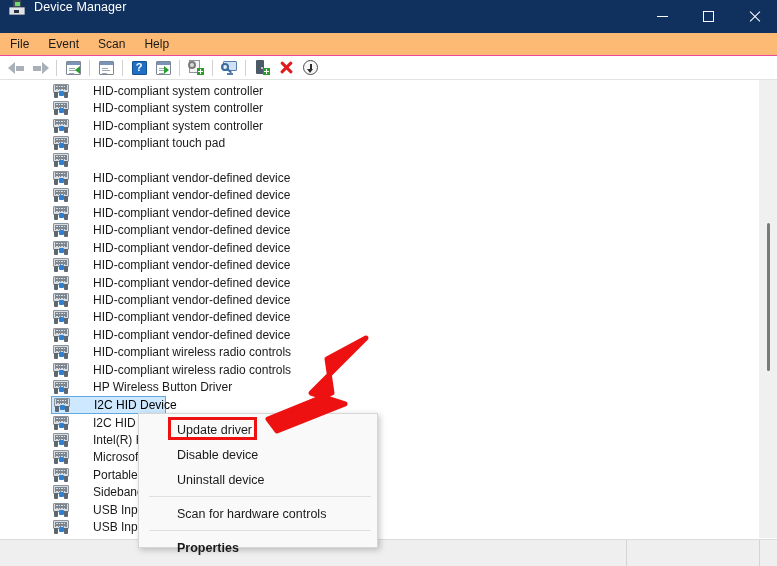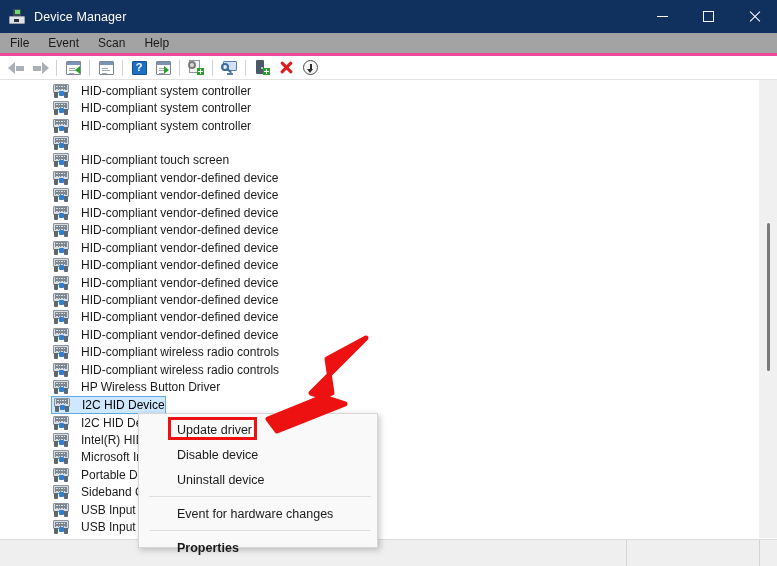--- a/index.html
+++ b/index.html
@@ -14,21 +14,21 @@
     width: 777px; height: 566px;
     background: #ffffff;
     overflow: hidden;
   }
 
   
   .titlebar {
     position: absolute; top: 0; left: 0;
     width: 777px; height: 33px;
     background: #10305e;
-    display: flex; align-items: center;
+    display: flex; align-items: flex-start;
   }
   .app-icon {
     width: 16px; height: 16px;
     margin-left: 9px; margin-right: 9px;
     position: relative; flex: none;
   }
   .app-icon .base {
     position: absolute; left: 0; bottom: 1px;
     width: 16px; height: 8px;
     background: #dfe3e8;
@@ -79,23 +79,23 @@
     width: 14px; height: 1px; background: #ffffff;
     transform-origin: center;
   }
   .glyph-close::before { transform: rotate(45deg); }
   .glyph-close::after { transform: rotate(-45deg); }
 
   
   .menubar {
     position: absolute; top: 33px; left: 0;
     width: 777px; height: 23px;
-    background: #a3a3a3;
+    background: #fdba74;
     display: flex; align-items: center;
-    border-bottom: 3px solid #ec4899;
+    border-bottom: 1px solid #ec4899;
   }
   .menu-item {
     font-size: 12px; color: #1a1a1a;
     padding: 3px 9px;
     margin-left: 1px;
     line-height: 15px;
   }
 
   
   .toolbar {
@@ -268,21 +268,21 @@
   .dev-row {
     height: 17.45px;
     display: flex; align-items: center;
     padding-left: 53px;
     position: relative;
   }
   .dev-row .dev-label {
     font-size: 12px; color: #1a1a1a;
     line-height: 14px;
     white-space: nowrap;
-    margin-left: 12px;
+    margin-left: 24px;
   }
   .dev-row.selected {
     margin-left: 51px;
     padding-left: 2px;
     width: 115px;
     background: #cde8ff;
     border: 1px solid #5fa9e0;
     height: 18px;
   }
   .dev-row.selected .dev-label { color: #000000; }
@@ -539,30 +539,30 @@
           <span class="dev-label">HID-compliant system controller</span>
         </div>
         <div class="dev-row">
           <span class="dev-icon">
             <span class="kb"></span>
             <span class="keys"></span>
             <span class="legL"></span>
             <span class="legR"></span>
             <span class="blue"></span>
           </span>
-        </div>
-        <div class="dev-row">
-          <span class="dev-icon">
-            <span class="kb"></span>
-            <span class="keys"></span>
-            <span class="legL"></span>
-            <span class="legR"></span>
-            <span class="blue"></span>
-          </span>
-          <span class="dev-label">HID-compliant touch screen</span>
+          <span class="dev-label">HID-compliant touch pad</span>
+        </div>
+        <div class="dev-row">
+          <span class="dev-icon">
+            <span class="kb"></span>
+            <span class="keys"></span>
+            <span class="legL"></span>
+            <span class="legR"></span>
+            <span class="blue"></span>
+          </span>
         </div>
         <div class="dev-row">
           <span class="dev-icon">
             <span class="kb"></span>
             <span class="keys"></span>
             <span class="legL"></span>
             <span class="legR"></span>
             <span class="blue"></span>
           </span>
           <span class="dev-label">HID-compliant vendor-defined device</span>
@@ -772,21 +772,21 @@
 
   <div class="vscroll">
     <div class="vthumb"></div>
   </div>
 
   <div class="ctx-menu" id="ctx-menu">
       <div class="ctx-item">Update driver</div>
       <div class="ctx-item">Disable device</div>
       <div class="ctx-item">Uninstall device</div>
       <div class="ctx-sep"></div>
-      <div class="ctx-item">Event for hardware changes</div>
+      <div class="ctx-item">Scan for hardware controls</div>
       <div class="ctx-sep"></div>
       <div class="ctx-item bold">Properties</div>
     </div>
 
   <div class="anno-box" style="border-color: rgb(238, 17, 17);"></div>
   <svg class="anno-arrow" viewBox="0 0 777 566" width="777" height="566">
     <g id="arrow-group">
       <polygon points="366,338 311,393 345,404 277,431 268,419 332,393 327,359" fill="#ee1111" stroke="#ee1111" stroke-width="5" stroke-linejoin="round"></polygon>
     </g>
   </svg>

